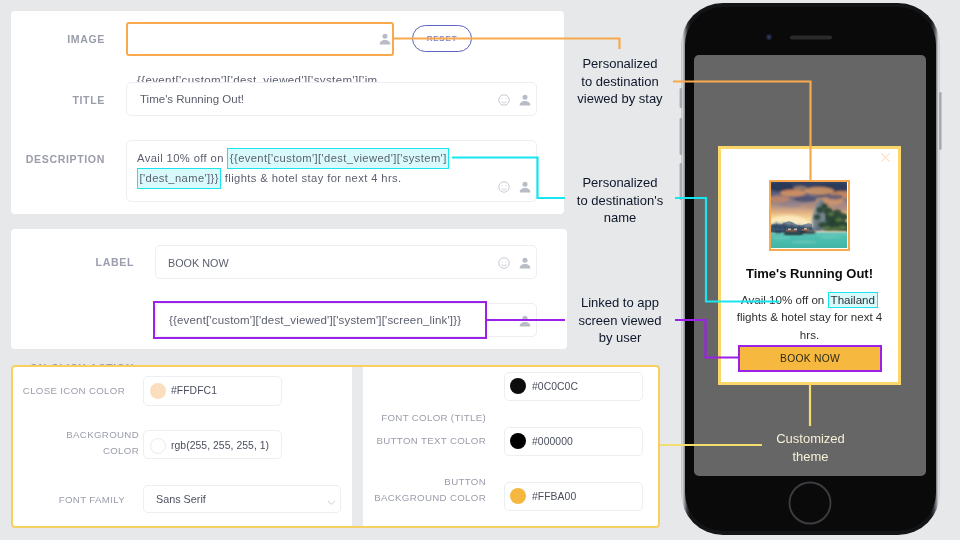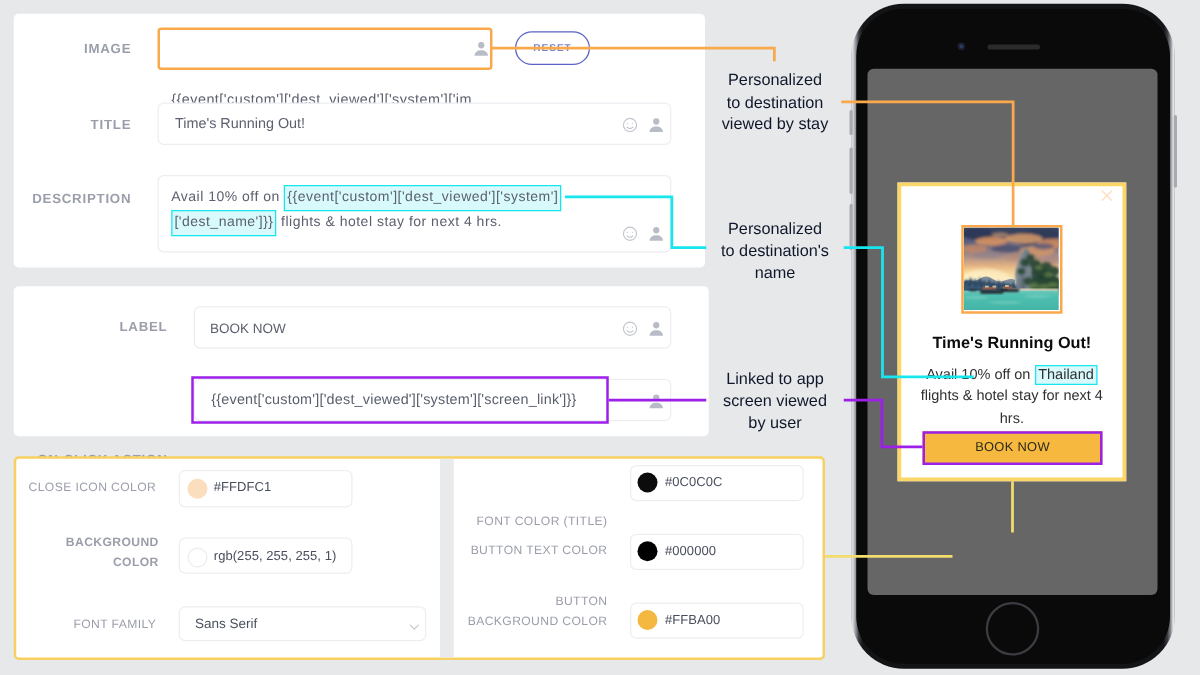--- a/index.html
+++ b/index.html
@@ -127,21 +127,21 @@
   </span>
 
   <div class="card card3" style="left:11px;top:365px;width:649px;height:163px;"></div>
   <div style="position:absolute;left:352px;top:367px;width:11px;height:159px;background:#e9eaec;"></div>
 
   <div class="tlabel" style="left:-24px;top:383px;width:149px;">CLOSE ICON COLOR</div>
   <div class="inp" style="left:143px;top:376px;width:139px;height:30px;"></div>
   <div style="position:absolute;left:150px;top:383px;width:16px;height:16px;border-radius:50%;background:#FBDEBD;"></div>
   <div class="inptext" style="left:171px;top:385px;font-size:10.4px;color:#4a4f5e;letter-spacing:0.05px;">#FFDFC1</div>
 
-  <div class="tlabel" style="left:27px;top:427px;width:100px;font-weight:bold;">
+  <div class="tlabel" style="left:39px;top:427px;width:100px;">
     <div>BACKGROUND</div>
     <div>COLOR</div>
   </div>
   <div class="inp" style="left:143px;top:430px;width:139px;height:29px;"></div>
   <div style="position:absolute;left:150px;top:438px;width:16px;height:16px;border-radius:50%;background:#fff;border:1px solid #ececf0;box-sizing:border-box;"></div>
   <div class="inptext" style="left:171px;top:440px;font-size:10.4px;color:#4a4f5e;letter-spacing:0.05px;">rgb(255, 255, 255, 1)</div>
 
   <div class="tlabel" style="left:-24px;top:492px;width:149px;">FONT FAMILY</div>
   <div class="inp" style="left:143px;top:485px;width:198px;height:28px;"></div>
   <div class="inptext" style="left:156px;top:493px;font-size:10.8px;color:#4c5160;">Sans Serif</div>
@@ -375,20 +375,24 @@
   <div class="anno" style="left:558px;top:174px;width:124px;">
     <div>Personalized</div>
     <div>to destination's</div>
     <div>name</div>
   </div>
   <div class="anno" style="left:558px;top:294px;width:124px;">
     <div>Linked to app</div>
     <div>screen viewed</div>
     <div>by user</div>
   </div>
+  <div class="anno" style="left:750px;top:430px;width:121px;color:#F5F0D8;font-size:13px;line-height:18px;">
+    <div>Customized</div>
+    <div>theme</div>
+  </div>
 
   <div style="position:absolute;left:738px;top:345px;width:144px;height:27px;
               box-sizing:border-box;background:#F6B83F;border:2.5px solid #9D20E8;
               color:#2a2a1a;font-size:10.3px;text-align:center;line-height:24px;letter-spacing:0.25px;">
     <span>BOOK NOW</span>
   </div>
 
 </div>
 
 </body></html>

